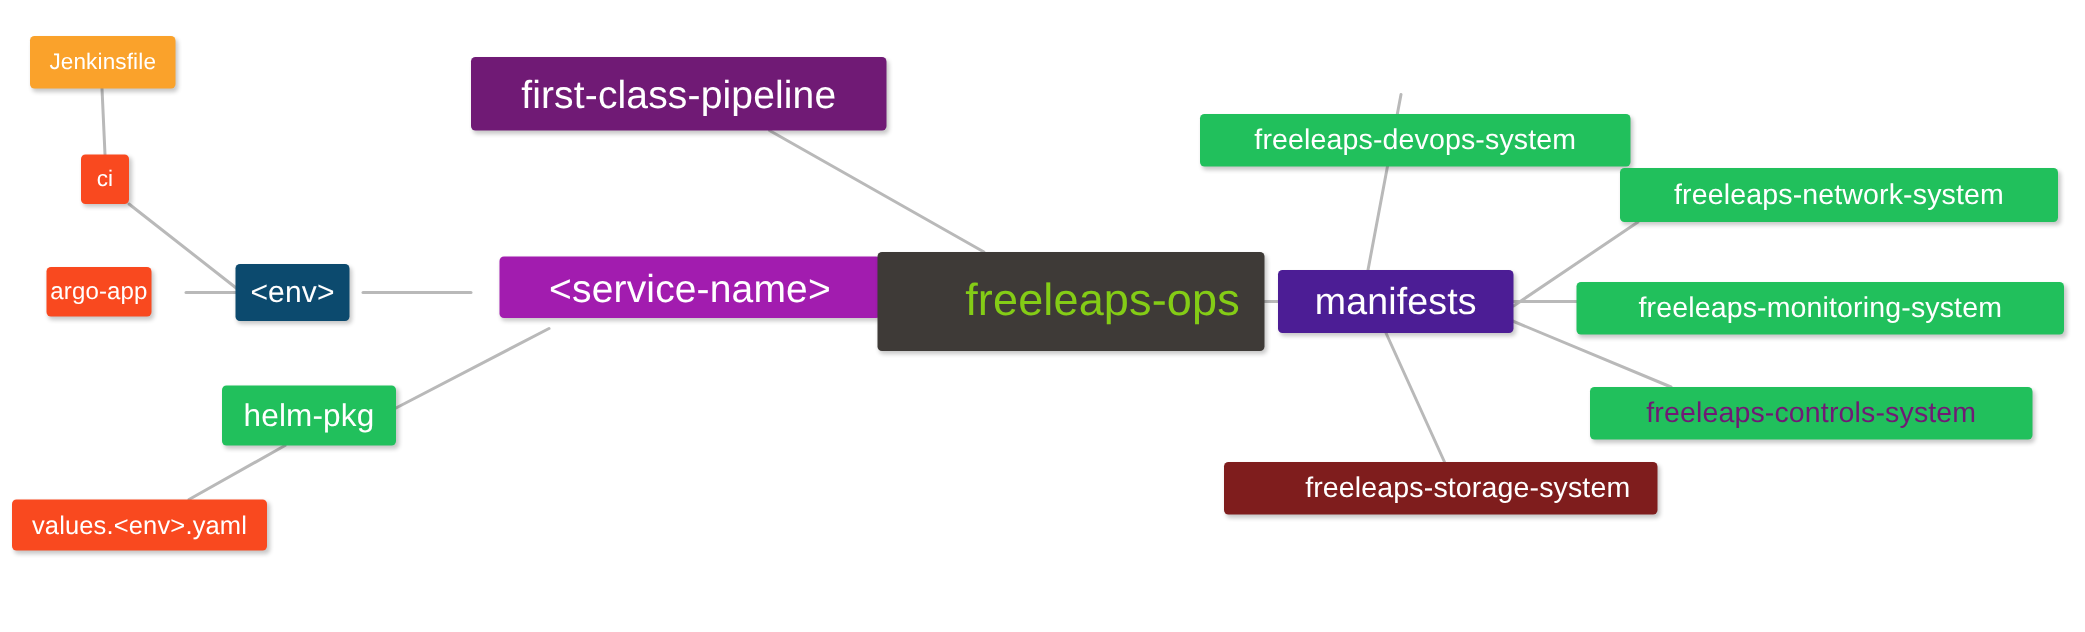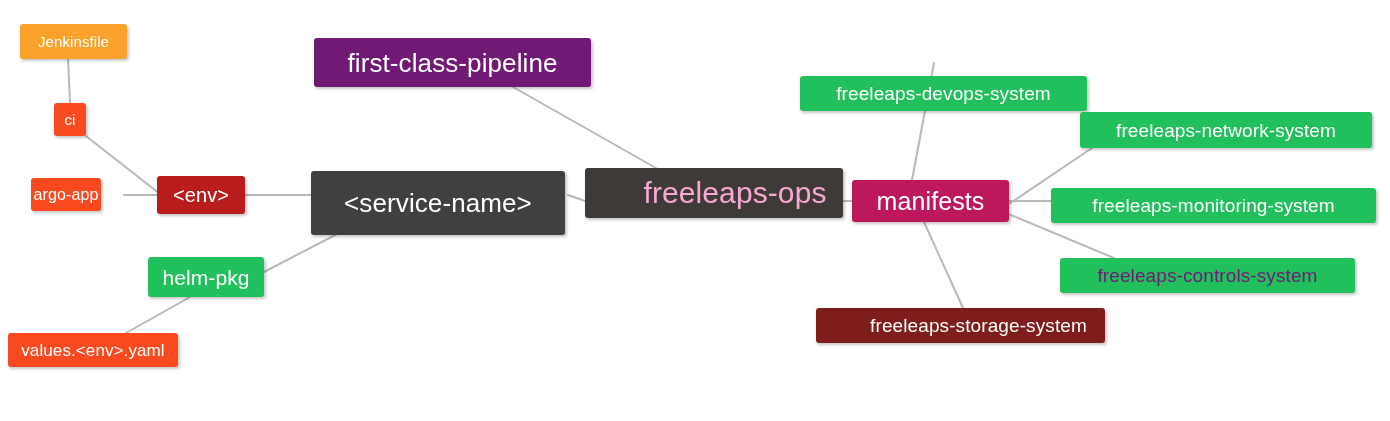--- a/index.html
+++ b/index.html
@@ -56,29 +56,29 @@
       <line x1="366" y1="219" x2="264" y2="272" stroke="#b9b9b9" stroke-width="2" stroke-linecap="round"></line>
       <line x1="190" y1="297" x2="126" y2="333" stroke="#b9b9b9" stroke-width="2" stroke-linecap="round"></line>
       <line x1="843" y1="201" x2="852" y2="201" stroke="#b9b9b9" stroke-width="2" stroke-linecap="round"></line>
       <line x1="912" y1="180" x2="934" y2="63" stroke="#b9b9b9" stroke-width="2" stroke-linecap="round"></line>
       <line x1="1009" y1="204" x2="1092" y2="148" stroke="#b9b9b9" stroke-width="2" stroke-linecap="round"></line>
       <line x1="1009" y1="201" x2="1051" y2="201" stroke="#b9b9b9" stroke-width="2" stroke-linecap="round"></line>
       <line x1="1006" y1="213" x2="1114" y2="258" stroke="#b9b9b9" stroke-width="2" stroke-linecap="round"></line>
       <line x1="924" y1="222" x2="963" y2="308" stroke="#b9b9b9" stroke-width="2" stroke-linecap="round"></line>
     </svg>
   <div id="node-layer">
-      <div class="node" style="left: 20px; top: 24px; width: 107px; height: 35px; background: rgb(250, 162, 43); color: rgb(255, 255, 255); font-size: 15px;">Jenkinsfile</div>
+      <div class="node" style="left: 20px; top: 24px; width: 97px; height: 35px; background: rgb(250, 162, 43); color: rgb(255, 255, 255); font-size: 15px;">Jenkinsfile</div>
       <div class="node" style="left: 54px; top: 103px; width: 32px; height: 33px; background: rgb(249, 73, 31); color: rgb(255, 255, 255); font-size: 15px;">ci</div>
       <div class="node" style="left: 31px; top: 178px; width: 70px; height: 33px; background: rgb(249, 73, 31); color: rgb(255, 255, 255); font-size: 16px;">argo-app</div>
-      <div class="node" style="left: 157px; top: 176px; width: 88px; height: 38px; background: #b91c1c; color: rgb(255, 255, 255); font-size: 20px;">&lt;env&gt;</div>
-      <div class="node" style="left: 311px; top: 171px; width: 254px; height: 64px; background: #404040; color: rgb(255, 255, 255); font-size: 26px;">&lt;service-name&gt;</div>
+      <div class="node" style="left: 157px; top: 176px; width: 76px; height: 38px; background: #0c4a6e; color: rgb(255, 255, 255); font-size: 20px;">&lt;env&gt;</div>
+      <div class="node" style="left: 333px; top: 171px; width: 254px; height: 41px; background: #a21caf; color: rgb(255, 255, 255); font-size: 26px;">&lt;service-name&gt;</div>
       <div class="node" style="left: 314px; top: 38px; width: 277px; height: 49px; background: #701a75; color: rgb(255, 255, 255); font-size: 26px;">first-class-pipeline</div>
       <div class="node" style="left: 148px; top: 257px; width: 116px; height: 40px; background: rgb(33, 192, 92); color: rgb(255, 255, 255); font-size: 21px;">helm-pkg</div>
       <div class="node" style="left: 8px; top: 333px; width: 170px; height: 34px; background: rgb(249, 73, 31); color: rgb(255, 255, 255); font-size: 17px;">values.&lt;env&gt;.yaml</div>
-      <div class="node" style="left: 585px; top: 168px; width: 258px; height: 50px; background: rgb(62, 58, 55); color: #f9a8d4; font-size: 30px; padding-left: 42px;">freeleaps-ops</div>
-      <div class="node" style="left: 852px; top: 180px; width: 157px; height: 42px; background: #be185d; color: rgb(255, 255, 255); font-size: 25px;">manifests</div>
+      <div class="node" style="left: 585px; top: 168px; width: 258px; height: 66px; background: rgb(62, 58, 55); color: #84cc16; font-size: 30px; padding-left: 42px;">freeleaps-ops</div>
+      <div class="node" style="left: 852px; top: 180px; width: 157px; height: 42px; background: #4c1d95; color: rgb(255, 255, 255); font-size: 25px;">manifests</div>
       <div class="node" style="left: 800px; top: 28px; width: 287px; height: 35px; background: rgb(33, 192, 92); color: rgb(255, 255, 255); font-size: 19px; margin-top: 48px;">freeleaps-devops-system</div>
       <div class="node" style="left: 1080px; top: 112px; width: 292px; height: 36px; background: rgb(33, 192, 92); color: rgb(255, 255, 255); font-size: 19px;">freeleaps-network-system</div>
       <div class="node" style="left: 1051px; top: 188px; width: 325px; height: 35px; background: rgb(33, 192, 92); color: rgb(255, 255, 255); font-size: 19px;">freeleaps-monitoring-system</div>
       <div class="node" style="left: 1060px; top: 258px; width: 295px; height: 35px; background: rgb(33, 192, 92); color: #701a75; font-size: 19px;">freeleaps-controls-system</div>
       <div class="node" style="left: 816px; top: 308px; width: 289px; height: 35px; background: #7f1d1d; color: rgb(255, 255, 255); font-size: 19px; padding-left: 36px;">freeleaps-storage-system</div>
     </div>
 </div>
 
 </body></html>

